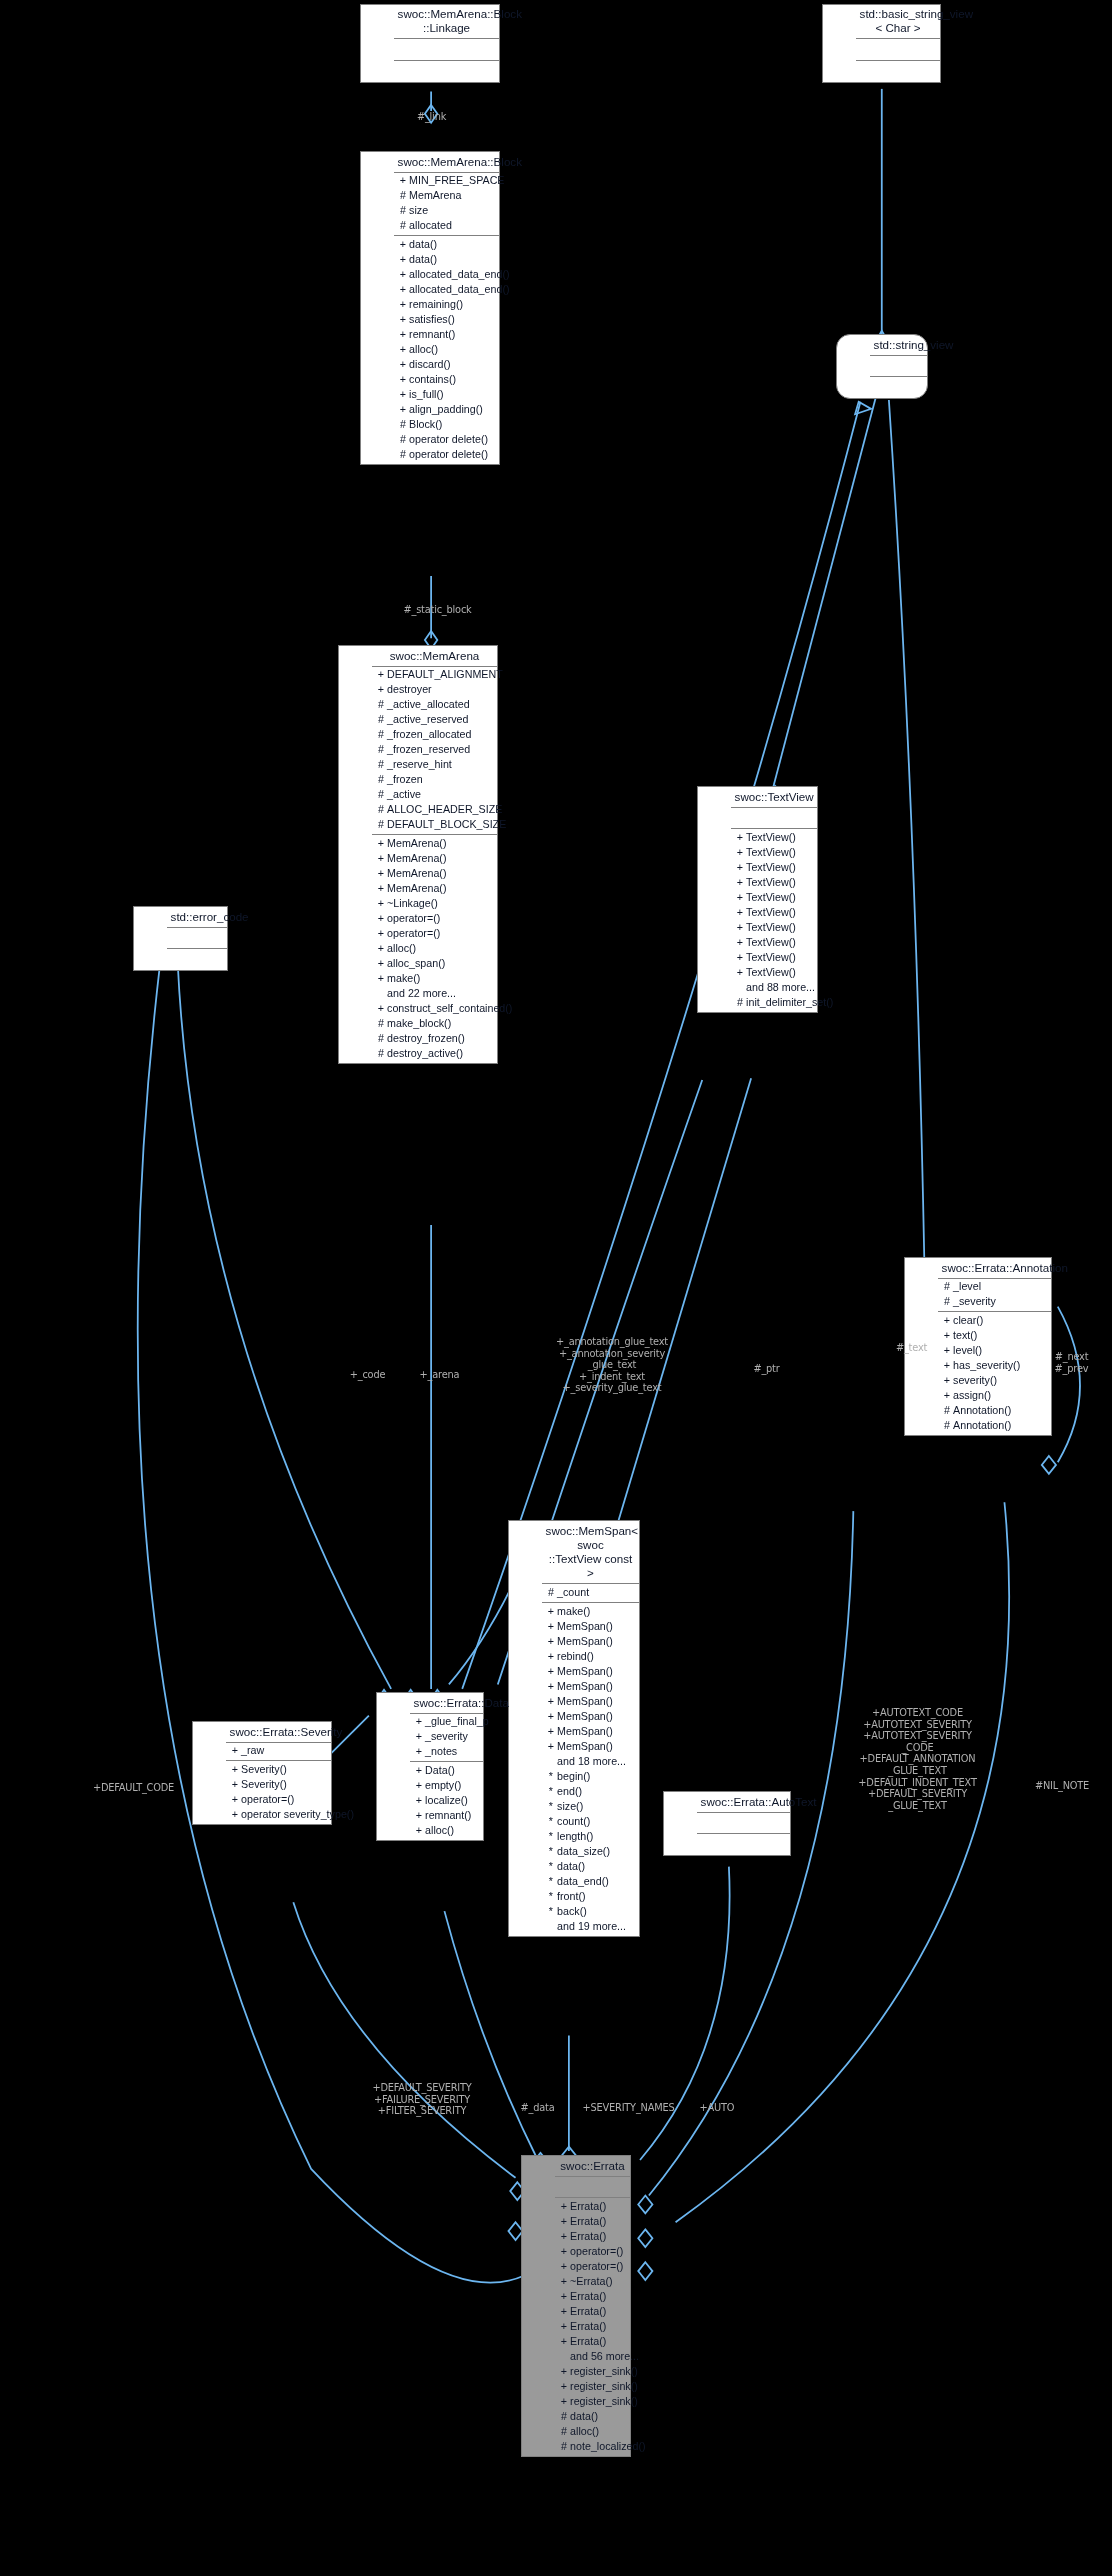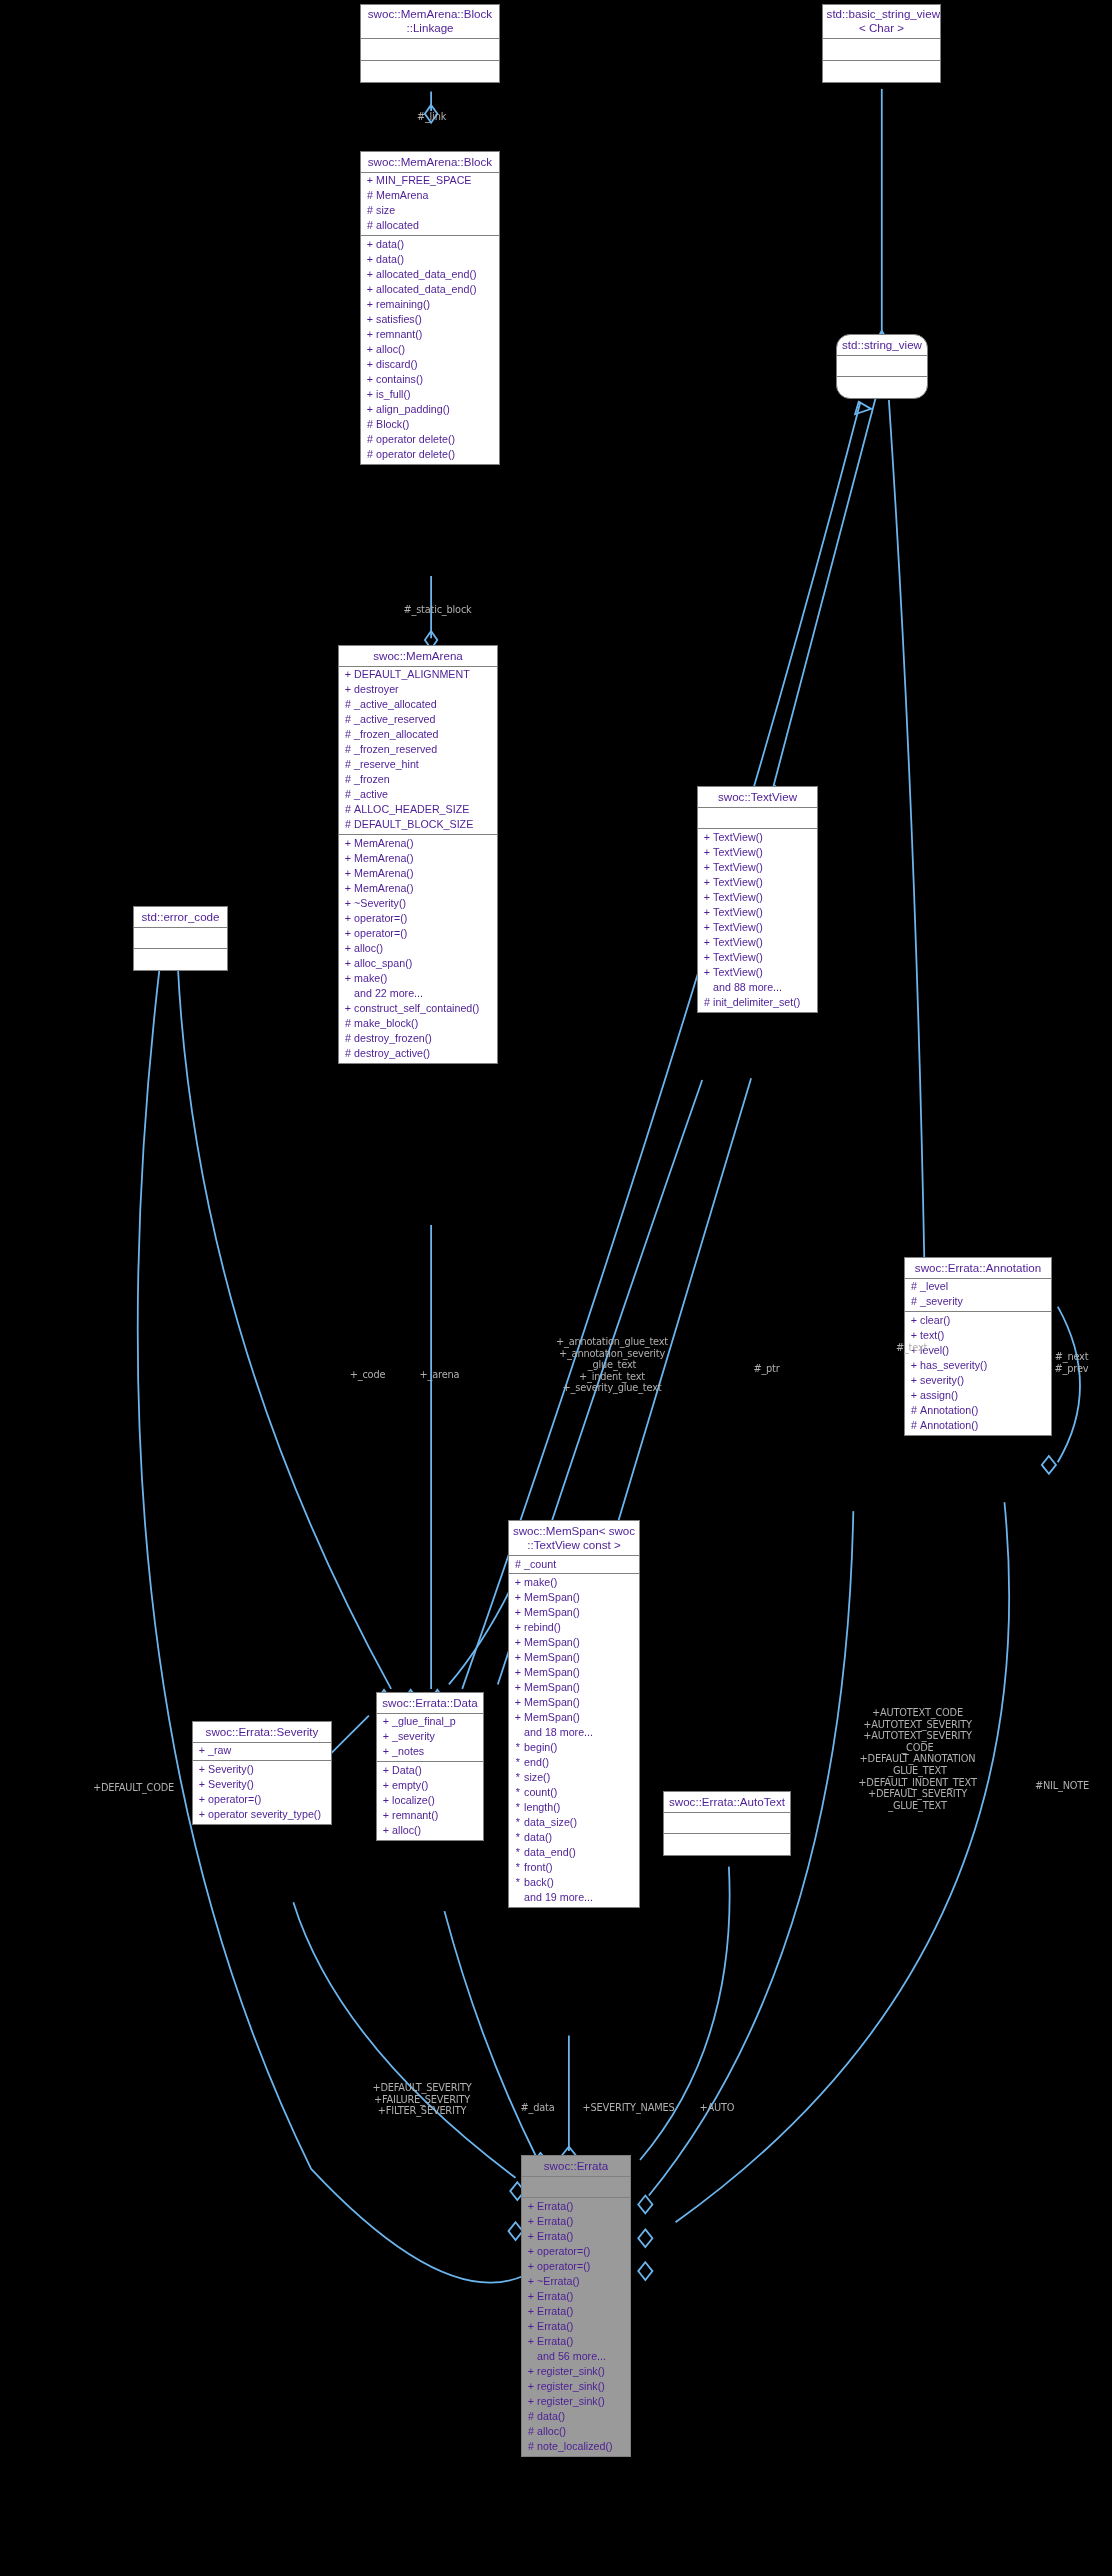--- a/index.html
+++ b/index.html
@@ -23,21 +23,22 @@
     top: 0;
     width: 1112px;
     height: 2576px;
     pointer-events: none;
   }
   .node {
     position: absolute;
     box-sizing: border-box;
     border: 0.9px solid #808080;
     background: #ffffff;
-    color: #4c1d95;
+    color: #0f172a;
+    padding-left: 33px;
   }
   .node.highlight {
     background: #9a9a9a;
   }
   .node .title {
     text-align: center;
     font-size: 11.6px;
     line-height: 14.2px;
     padding: 2.7px 3.6px;
     border-bottom: 0.9px solid #808080;
@@ -318,21 +319,21 @@
         <div class="row">
           <span class="vis">+</span>
           <span class="mname">MemArena()</span>
         </div>
         <div class="row">
           <span class="vis">+</span>
           <span class="mname">MemArena()</span>
         </div>
         <div class="row">
           <span class="vis">+</span>
-          <span class="mname">~Severity()</span>
+          <span class="mname">~Linkage()</span>
         </div>
         <div class="row">
           <span class="vis">+</span>
           <span class="mname">operator=()</span>
         </div>
         <div class="row">
           <span class="vis">+</span>
           <span class="mname">operator=()</span>
         </div>
         <div class="row">

